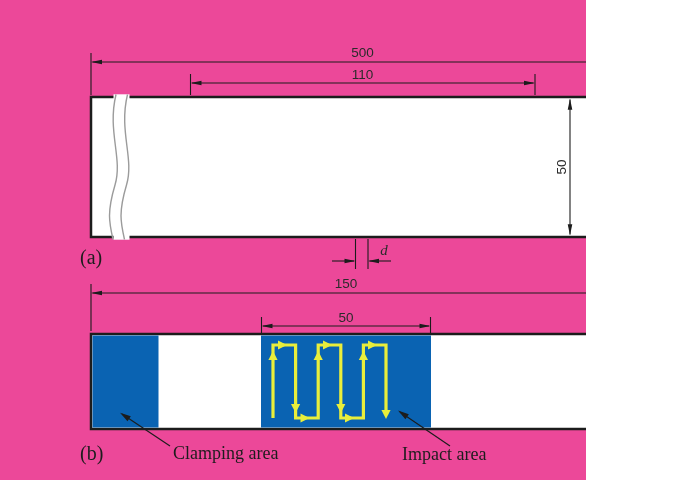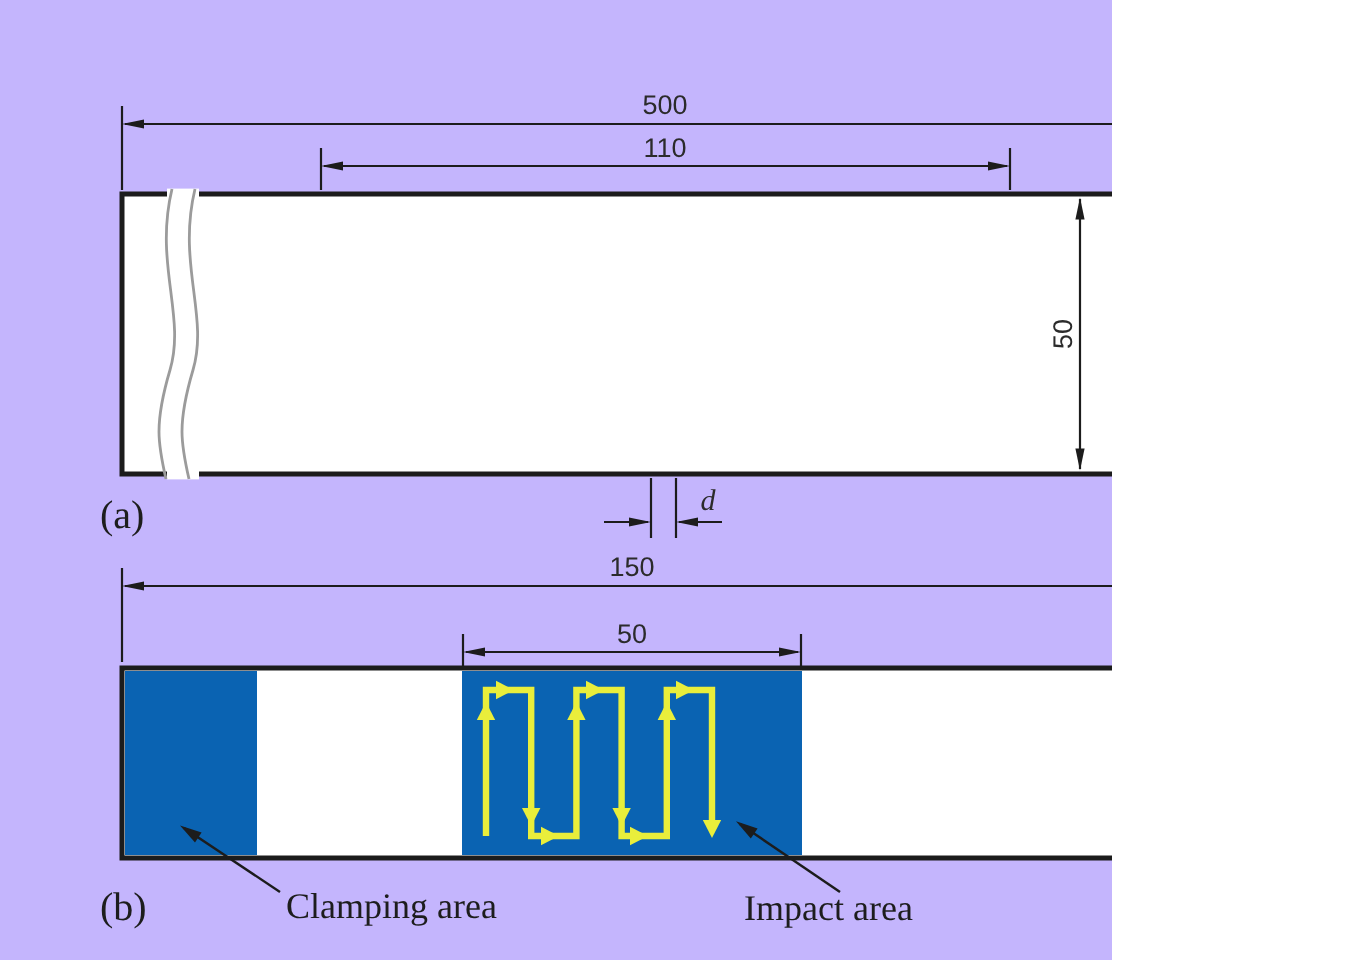--- a/index.html
+++ b/index.html
@@ -1,21 +1,21 @@
 <!DOCTYPE html>
 <html style="--line: #1c1c1c; --circle: #a0a0d8; --region: #f0cda2; --pathA: #b95a2d; --pathAhalo: #f2c596; --area: #0a63b2; --pathB: #e9ee3b; --break: #9b9b9b;"><head>
 <meta charset="utf-8">
 <style>
   :root{
     --line:#1c1c1c; --circle:#a0a0d8; --region:#f0cda2;
     --pathA:#b95a2d; --pathAhalo:#f2c596; --area:#0a63b2;
     --pathB:#e9ee3b; --break:#9b9b9b;
   }
   html,body{margin:0;padding:0;background:#ffffff;}
-  .stage{width:556px;height:480px;background:#c4b5fd;position:relative;overflow:hidden;}
+  .stage{width:556px;height:480px;background:#ec4899;position:relative;overflow:hidden;padding-left:30px;}
   svg{display:block;}
   svg text{font-family:"Liberation Sans",sans-serif;font-size:13.5px;fill:#2b2b2b;}
   .num{text-anchor:middle;}
   .panel-label{font-family:"Liberation Serif",serif;font-size:20px;fill:#1d1d1d;}
   .area-label{font-family:"Liberation Serif",serif;font-size:18px;fill:#1d1d1d;}
   .ital{font-family:"Liberation Serif",serif;font-style:italic;font-size:15px;text-anchor:middle;}
   .dim line{stroke:var(--line);stroke-width:1.1;}
   .spec{fill:#ffffff;stroke:var(--line);stroke-width:2.5;}
   .blue{fill:var(--area);}
   .leader{stroke:var(--line);stroke-width:1.2;}

